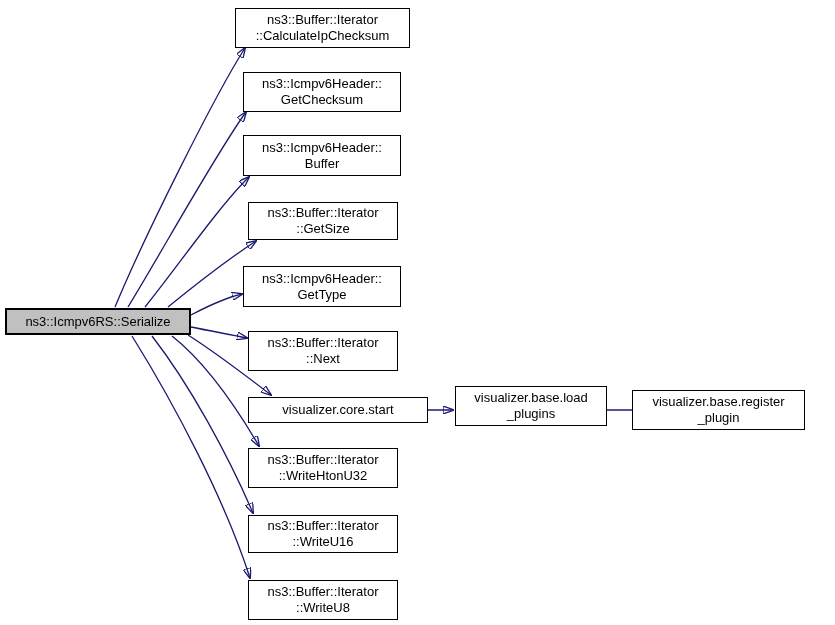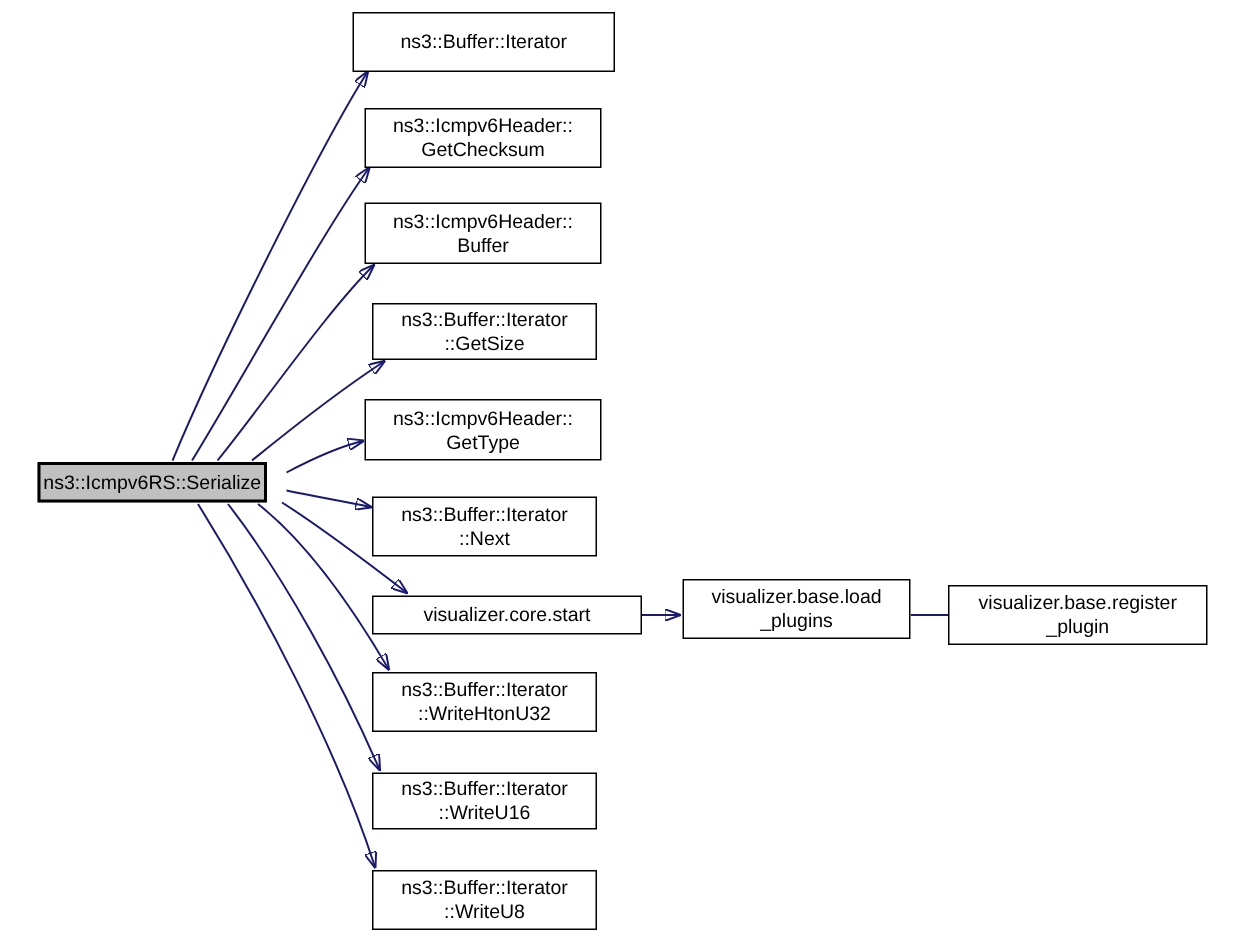--- a/index.html
+++ b/index.html
@@ -58,26 +58,27 @@
     <path d="M 191,315 C 208,306 225,298 242,294" marker-end="url(#arrow)"></path>
     <path d="M 191,327 C 210,331 228,334 247,338" marker-end="url(#arrow)"></path>
     <path d="M 188,335 C 215,352 245,375 271,395" marker-end="url(#arrow)"></path>
     <path d="M 172,336 C 205,362 235,405 259,446" marker-end="url(#arrow)"></path>
     <path d="M 152,336 C 190,385 228,455 253,513" marker-end="url(#arrow)"></path>
     <path d="M 132,336 C 175,405 225,500 250,578" marker-end="url(#arrow)"></path>
     <path d="M 400,410 L 453,410" marker-end="url(#arrow)"></path>
     <path d="M 607,410 L 653,410" marker-end="url(#arrow)"></path>
   </svg>
 
-  <div class="node main" style="left:5px; top:308px; width:153px; height:27px;margin-left:20px;">
+  <div class="node main" style="left:5px; top:308px; width:186px; height:27px;">
     <span>ns3::Icmpv6RS::Serialize</span>
   </div>
 
   <div class="node" style="left:235px; top:8px; width:175px; height:40px;">
     <span>ns3::Buffer::Iterator</span>
+    <span>::CalculateIpChecksum</span>
   </div>
 
   <div class="node" style="left:243px; top:72px; width:158px; height:40px;">
     <span>ns3::Icmpv6Header::</span>
     <span>GetChecksum</span>
   </div>
 
   <div class="node" style="left:243px; top:135px; width:158px; height:41px;">
     <span>ns3::Icmpv6Header::</span>
     <span>Buffer</span>

